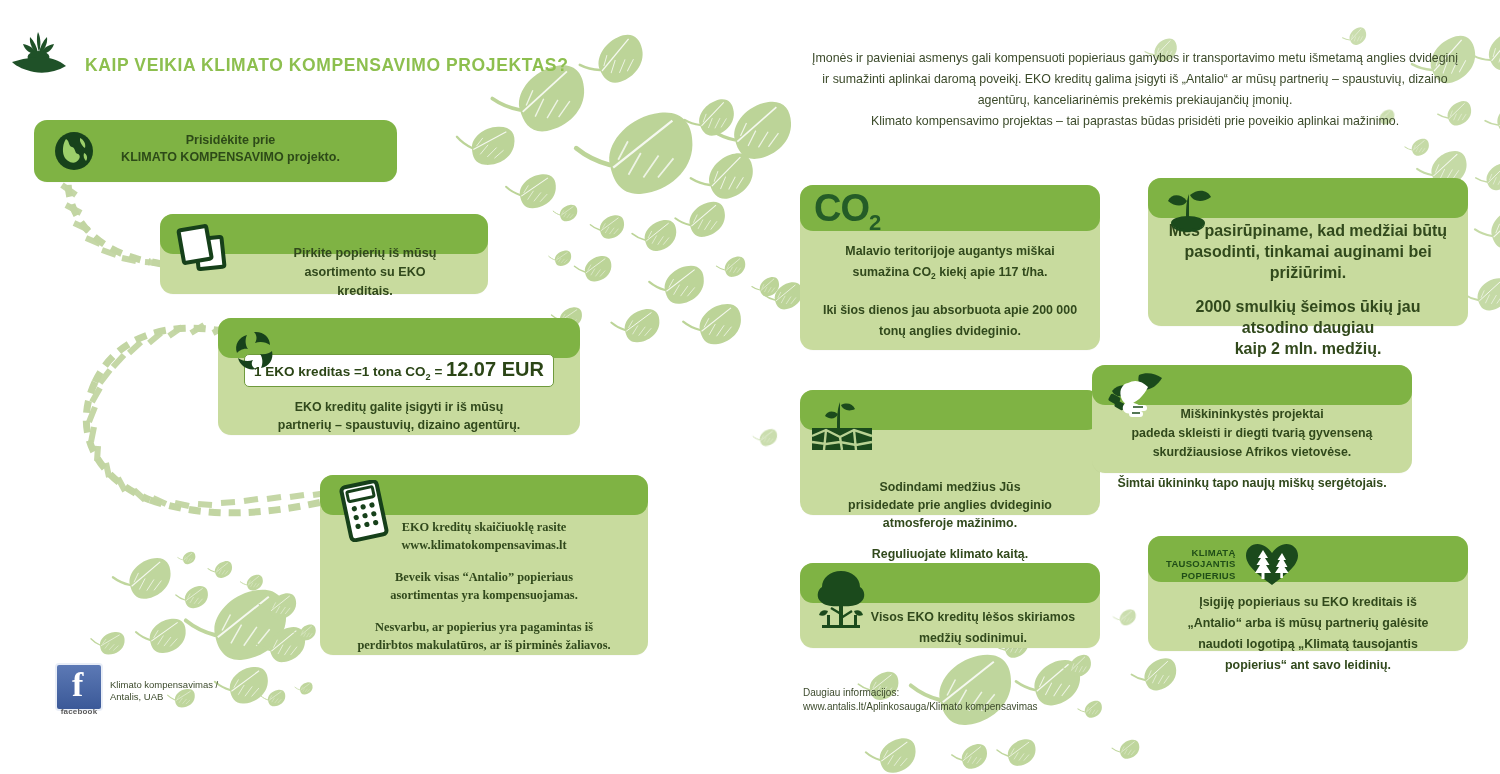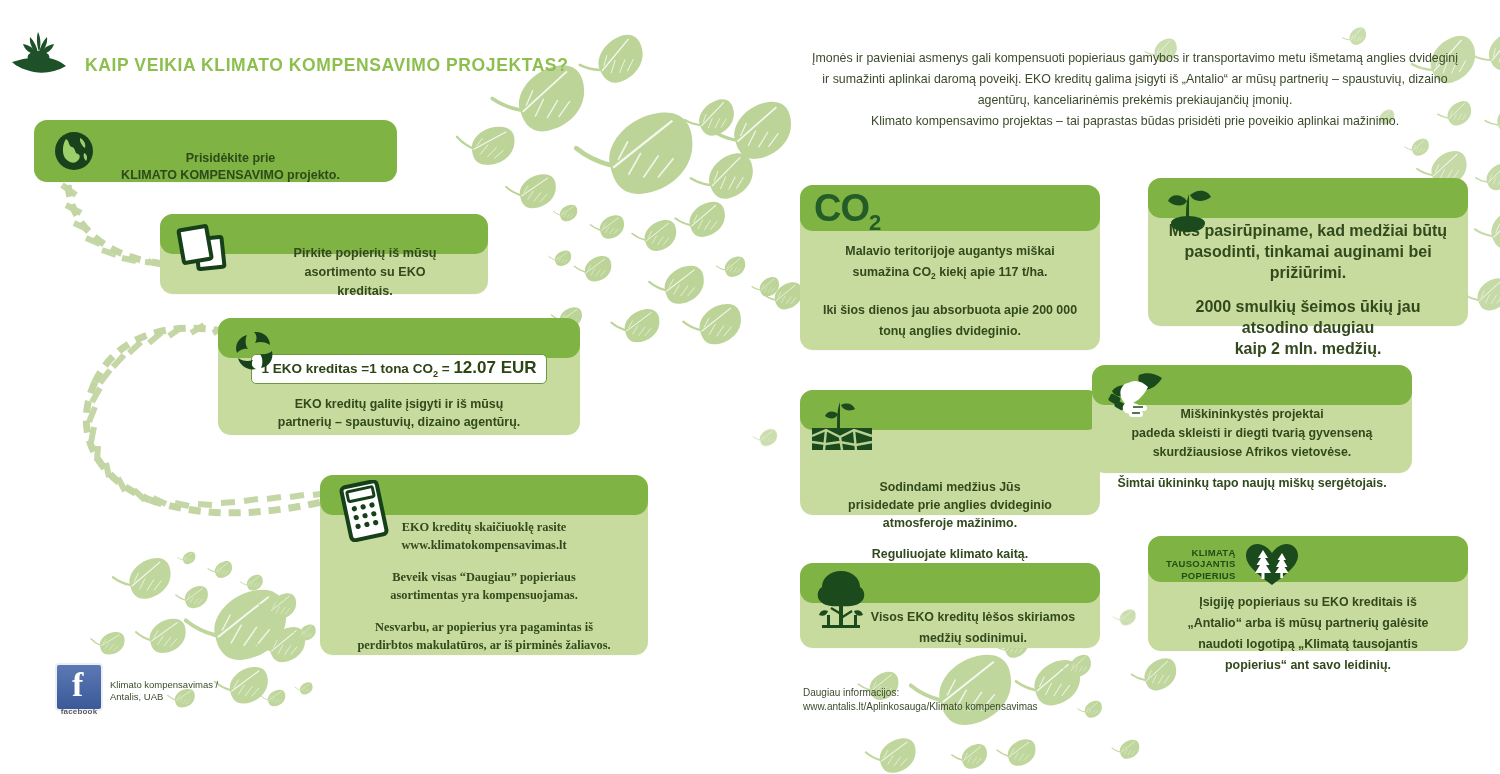--- a/index.html
+++ b/index.html
@@ -29,21 +29,21 @@
   .card .txt{position:relative;z-index:3;text-align:center;font-weight:bold;color:#31491c;}
   .card .txt p{margin:0;}
   .card .ic{position:absolute;z-index:4;}
 
   
   .card.solid{background:#7fb344;}
   .card.solid .txt{color:#2d4a18;}
 
   .credit-pill{display:inline-block;background:#ffffff;border:1px solid #6f9a3c;border-radius:5px;
      padding:3px 9px 4px 9px;color:#2b4516;font-weight:bold;font-size:13.5px;white-space:nowrap;}
-  .credit-pill .big{font-size:17px;}
+  .credit-pill .big{font-size:20px;}
   sub{font-size:.68em;}
 
   
   .fb{position:absolute;left:55px;top:663px;z-index:5;}
   .fb-badge{width:44px;height:44px;border-radius:4px;
      background:linear-gradient(#5c79b5,#3b5998);position:relative;border:2px solid #e9eef7;}
   .fb-badge .f{position:absolute;left:15px;top:3px;color:#fff;font-size:34px;font-weight:bold;
      font-family:"Liberation Serif",serif;line-height:34px;}
   .fb-word{position:absolute;left:0;top:44px;width:48px;text-align:center;font-size:8px;
      font-weight:bold;color:#5b5b5b;letter-spacing:.2px;}
@@ -198,21 +198,21 @@
   </div>
 
   <div class="card solid" style="left:34px;top:120px;width:363px;height:62px;">
     <svg class="ic" style="left:20px;top:11px;width:40px;height:40px;" viewBox="0 0 40 40">
       <circle cx="20" cy="20" r="19" fill="#17421b"></circle>
       <path d="M12,8 C16,10 14,15 18,16 C22,17 20,22 24,23 C27,24 26,29 22,31 C18,33 12,30 10,25
                C8,20 9,12 12,8 Z" fill="#9ccf6a"></path>
       <path d="M26,7 C30,9 32,13 31,17 C29,16 27,13 26,10 Z" fill="#9ccf6a"></path>
       <path d="M30,22 C33,23 34,27 32,30 C30,28 29,25 30,22 Z" fill="#9ccf6a"></path>
     </svg>
-    <div class="txt" style="padding:30px 30px 0 60px;font-size:12.5px;line-height:17px;">
+    <div class="txt" style="padding:12px 30px 0 60px;font-size:12.5px;line-height:17px;">
       <p>Prisidėkite prie</p>
       <p>KLIMATO KOMPENSAVIMO projekto.</p>
     </div>
   </div>
 
   <div class="card" style="left:160px;top:214px;width:300px;height:80px;padding-left:28px;">
     <div class="bar"></div>
     <svg class="ic" style="left:14px;top:6px;width:58px;height:56px;" viewBox="0 0 58 56">
       <g fill="#ffffff" stroke="#16401a" stroke-width="4" stroke-linejoin="round">
         <rect x="23" y="18" width="26" height="30" rx="2" transform="rotate(-6 36 33)"></rect>
@@ -262,21 +262,21 @@
           <circle cx="21" cy="45" r="2.6"></circle>
             <circle cx="30" cy="45" r="2.6"></circle>
             <circle cx="39" cy="45" r="2.6"></circle>
         </g>
       </g>
     </svg>
     <div class="txt" style="padding:43px 16px 0 16px;font-size:12.4px;line-height:18px;">
       <p>EKO kreditų skaičiuoklę rasite</p>
       <p>www.klimatokompensavimas.lt</p>
       <p style="height:14px;"></p>
-      <p>Beveik visas “Daugiau” popieriaus</p>
+      <p>Beveik visas “Antalio” popieriaus</p>
       <p>asortimentas yra kompensuojamas.</p>
       <p style="height:14px;"></p>
       <p>Nesvarbu, ar popierius yra pagamintas iš</p>
       <p>perdirbtos makulatūros, ar iš pirminės žaliavos.</p>
     </div>
   </div>
 
   <div class="card" style="left:800px;top:185px;width:300px;height:165px;">
     <div class="bar tall"></div>
     <div class="co2mark"><span>CO</span><sub>2</sub></div>

